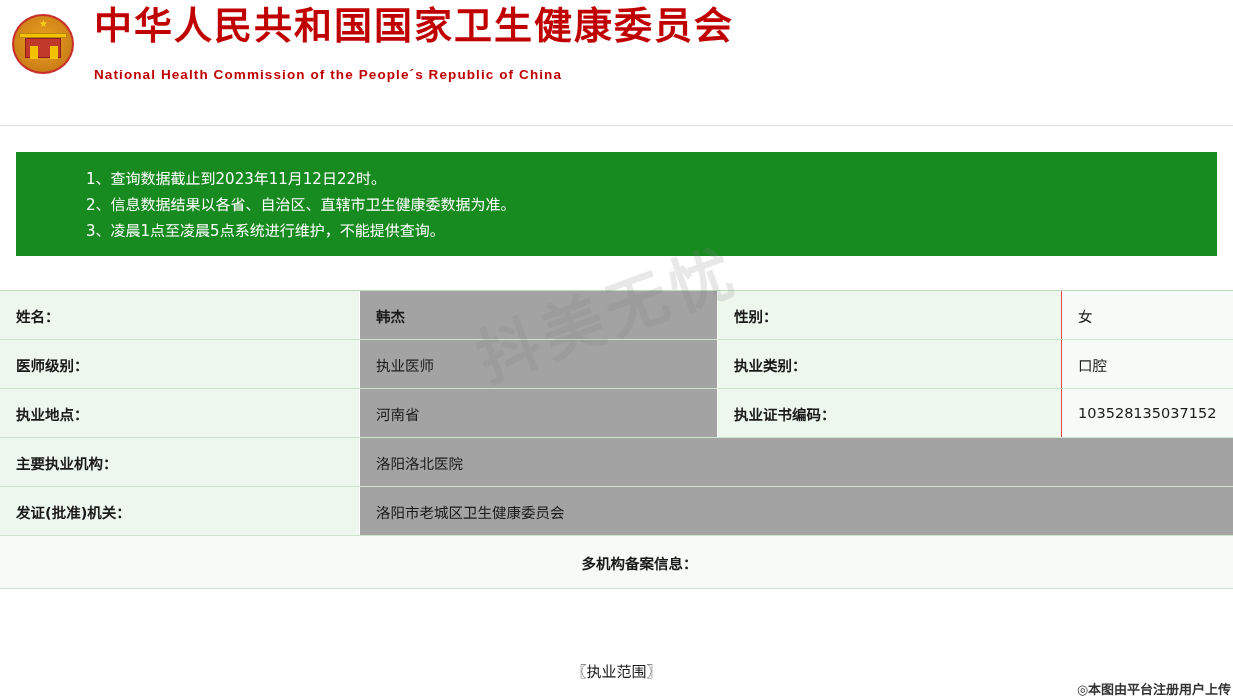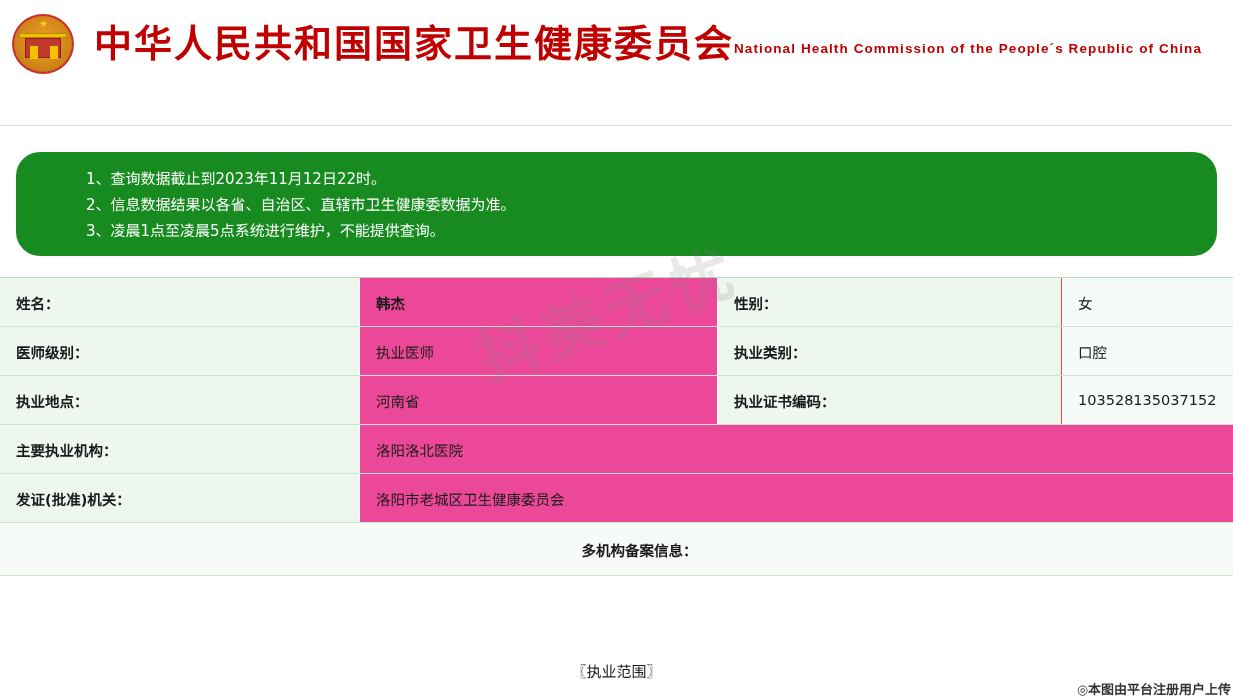--- a/index.html
+++ b/index.html
@@ -82,21 +82,21 @@
     width: 40px; height: 16px;
     color: #f7d117;
     font-size: 10px;
     letter-spacing: 1px;
     text-align: center;
     line-height: 16px;
   }
   .header-text {
     margin-left: 14px;
     display: flex;
-    flex-direction: row;
+    flex-direction: column;
     justify-content: center;
   }
   .cn-title {
     font-family: "DejaVu Sans", "Liberation Sans", sans-serif;
     font-size: 38px;
     font-weight: bold;
     color: #c00000;
     letter-spacing: 2px;
     line-height: 44px;
     white-space: nowrap;
@@ -117,29 +117,28 @@
     left: 16px;
     top: 152px;
     width: 1201px;
     height: 104px;
     background: #178a20;
     color: #ffffff;
     padding: 14px 0 10px 70px;
     font-family: "DejaVu Sans", "Liberation Sans", sans-serif;
     font-size: 15px;
     line-height: 26px;
-    border-radius: 24px;
   }
   .notice div { white-space: nowrap; }
 
   
   .table {
     position: absolute;
     left: 0;
-    top: 277px;
+    top: 290px;
     width: 1233px;
     border-top: 1px solid #bfd9bf;
   }
   .row {
     display: flex;
     width: 1233px;
     height: 49px;
     border-bottom: 1px solid #cfe4cf;
   }
   .cell {
@@ -152,21 +151,21 @@
     padding-left: 16px;
   }
   .label {
     width: 360px;
     background: #eef7ee;
     font-weight: bold;
     border-right: 1px solid #ffffff;
   }
   .value {
     width: 357px;
-    background: #ec4899;
+    background: #a3a3a3;
   }
   .value.wide { width: 873px; }
   .value .strong { font-weight: bold; }
   .label2 {
     width: 345px;
     background: #eef7ee;
     font-weight: bold;
     border-left: 1px solid #ffffff;
     border-right: 1px solid #ef4444;
   }

